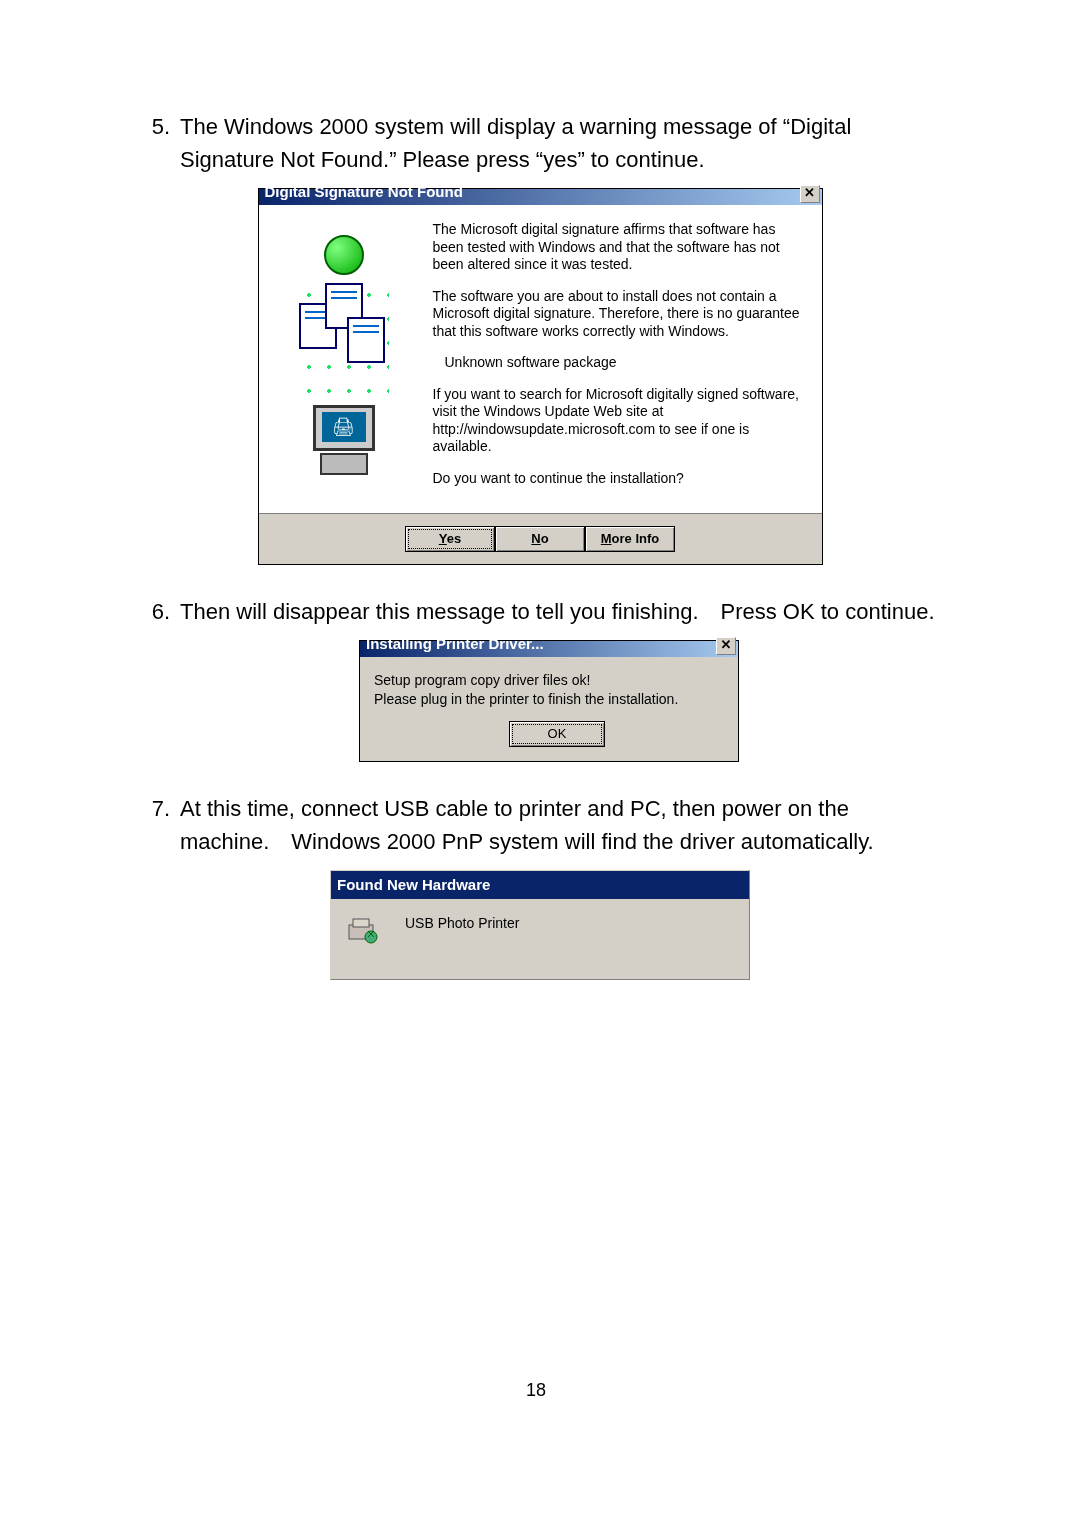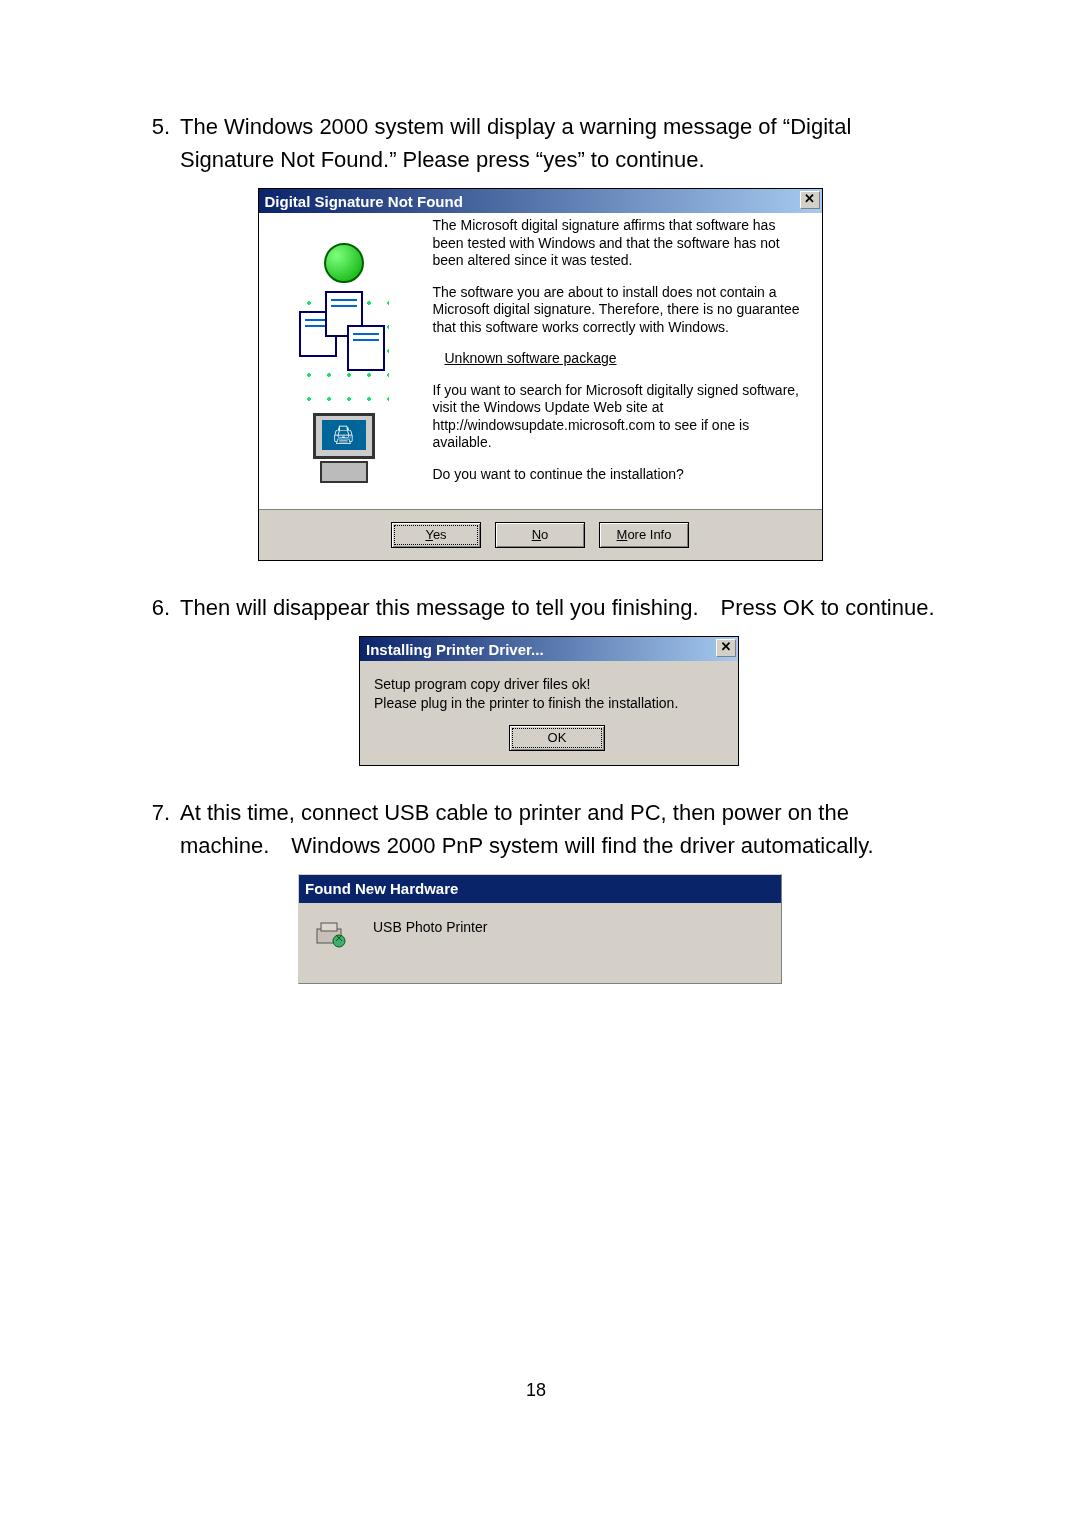--- a/index.html
+++ b/index.html
@@ -48,24 +48,24 @@
     font-family: Tahoma, Verdana, sans-serif;
     font-size: 14px;
     color: #000;
   }
   .titlebar {
     background: linear-gradient(to right, #0a246a, #a6caf0);
     color: #fff;
     font-weight: bold;
     font-size: 15px;
     display: flex;
-    align-items: flex-start;
+    align-items: flex-end;
     justify-content: space-between;
     padding: 2px 2px 2px 6px;
-    height: 24px;
+    height: 16px;
   }
   .close-btn {
     width: 20px; height: 18px;
     background: #d4d0c8;
     border: 1px solid #808080;
     border-top-color:#fff; border-left-color:#fff;
     font-family: Arial;
     font-size: 13px; font-weight: bold;
     line-height: 14px;
     text-align: center;
@@ -79,30 +79,31 @@
   }
   .dlg-left {
     width: 170px;
     background: #fff;
     display:flex; align-items:flex-start; justify-content:center;
     padding-top:20px;
   }
   .dlg-right {
     flex:1;
     background:#fff;
-    padding: 4px 12px 12px 4px;
+    padding: 16px 12px 12px 4px;
     font-size: 14px;
     line-height: 1.25;
   }
   .dlg-right p { margin-bottom: 14px; }
-  .dlg-right .indent { margin-left: 12px; text-decoration: underline; }
+  .dlg-right .indent { margin-left: 12px; }
   .dlg-footer {
     padding: 12px 10px;
-    display:flex; justify-content:center; gap: 14px;
-    background:#d4d0c8;
+    display:flex; justify-content:center; 
+    background:#d4d0c8;
+    font-weight:bold;
   }
   .win-btn {
     min-width: 90px;
     height: 26px;
     background:#d4d0c8;
     border: 1px solid #000;
     box-shadow: inset 1px 1px 0 #fff, inset -1px -1px 0 #808080;
     font-family: Tahoma, sans-serif;
     font-size: 13px;
     text-align:center;
@@ -129,21 +130,21 @@
     line-height:1.35;
   }
   .dlg2 .dlg2-footer {
     padding: 2px 0 14px 16px;
     display:flex; justify-content:center;
     background:#d4d0c8;
   }
 
   
   .dlg3 {
-    width: 484px;
+    width: 420px;
     border: 1px solid #808080;
     border-top-color:#d4d0c8; border-left-color:#d4d0c8;
   }
   .dlg3 .titlebar3 {
     background:#0a246a;
     color:#fff; font-weight:bold; font-size:15px;
     padding: 3px 6px;
   }
   .dlg3 .body3 {
     background:#d4d0c8;

